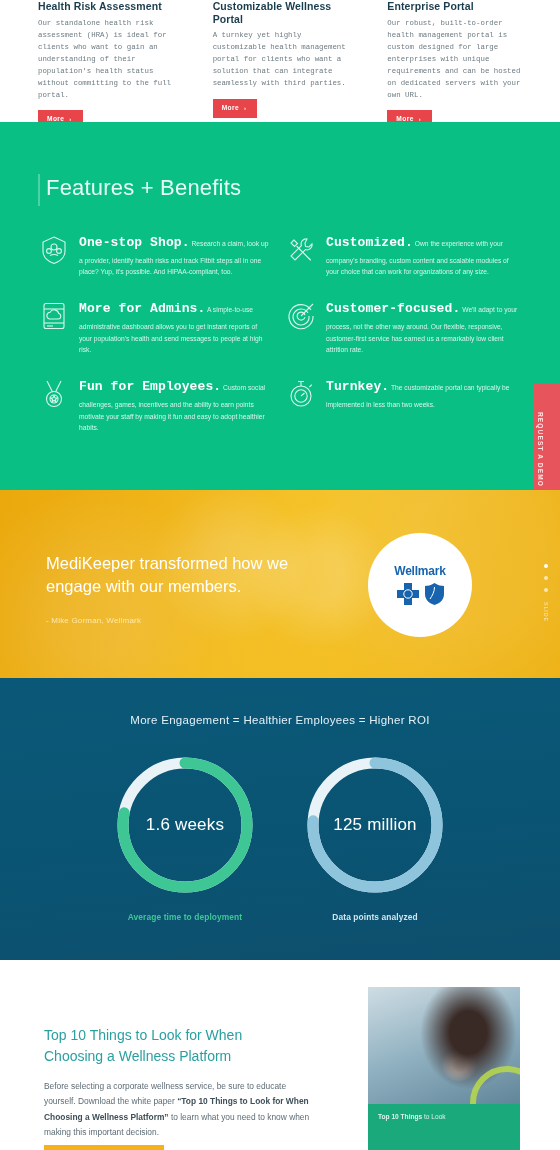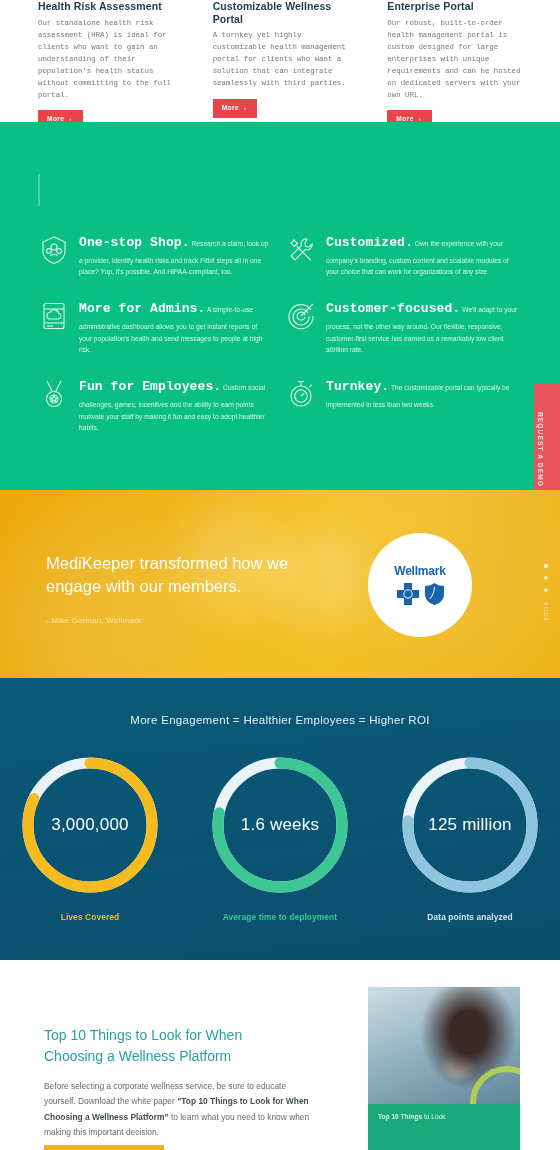--- a/index.html
+++ b/index.html
@@ -200,20 +200,21 @@
     </div>
     <div class="product">
       <div class="product-title">Enterprise Portal</div>
       <div class="product-desc">Our robust, built-to-order health management portal is custom designed for large enterprises with unique requirements and can be hosted on dedicated servers with your own URL.</div>
       <button class="more-btn"><span>More</span><span class="chev">›</span></button>
     </div>
   </section>
 
   <section class="features">
     <div class="feat-accent"></div>
+    <h2 class="features-title">Features + Benefits</h2>
 
     <div class="feat-grid">
 
       <div class="feat">
         <div class="feat-icon">
           <svg viewBox="0 0 32 32" fill="none" stroke="#fff" stroke-width="1.1">
             <path d="M16 3 L27 8 V17 C27 23 22 27.5 16 29.5 C10 27.5 5 23 5 17 V8 Z"></path>
             <circle cx="16" cy="13" r="3"></circle>
               <circle cx="11" cy="17" r="2.4"></circle>
               <circle cx="21" cy="17" r="2.4"></circle>
@@ -318,30 +319,20 @@
       <div class="dot"></div>
       <div class="slide-label">SLIDE</div>
     </div>
   </section>
 
   <section class="stats">
     <div class="stats-head">More Engagement = Healthier Employees = Higher ROI</div>
 
     <div class="rings">
 
-      <div class="ring-wrap">
-        <div class="ring">
-          <svg viewBox="0 0 150 150">
-            <circle cx="75" cy="75" r="62" fill="none" stroke="#e9f3f7" stroke-width="11"></circle>
-            <circle cx="75" cy="75" r="62" fill="none" stroke="#f5bb21" stroke-width="11" stroke-dasharray="319 70" stroke-linecap="round"></circle>
-          </svg>
-          <div class="ring-val">3,000,000</div>
-        </div>
-        <div class="ring-label" style="color:#f5bb21">Lives Covered</div>
-      </div>
 
       <div class="ring-wrap">
         <div class="ring">
           <svg viewBox="0 0 150 150">
             <circle cx="75" cy="75" r="62" fill="none" stroke="#e9f3f7" stroke-width="11"></circle>
             <circle cx="75" cy="75" r="62" fill="none" stroke="#3ec795" stroke-width="11" stroke-dasharray="304 86" stroke-linecap="round"></circle>
           </svg>
           <div class="ring-val">1.6 weeks</div>
         </div>
         <div class="ring-label" style="color:#3ec795">Average time to deployment</div>

